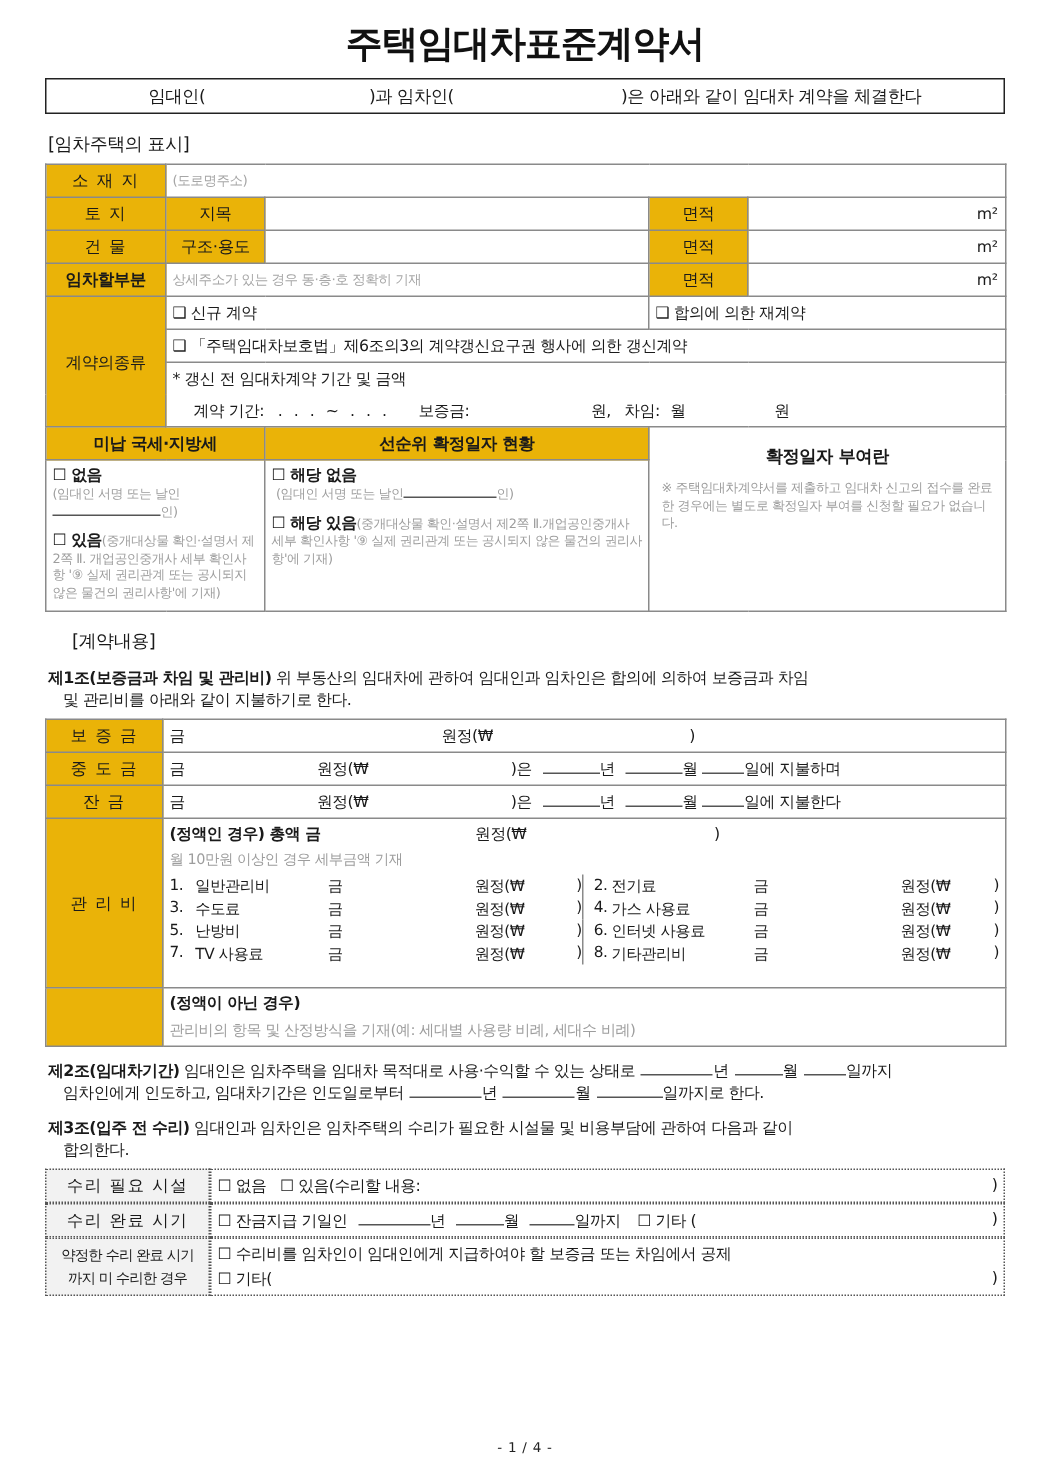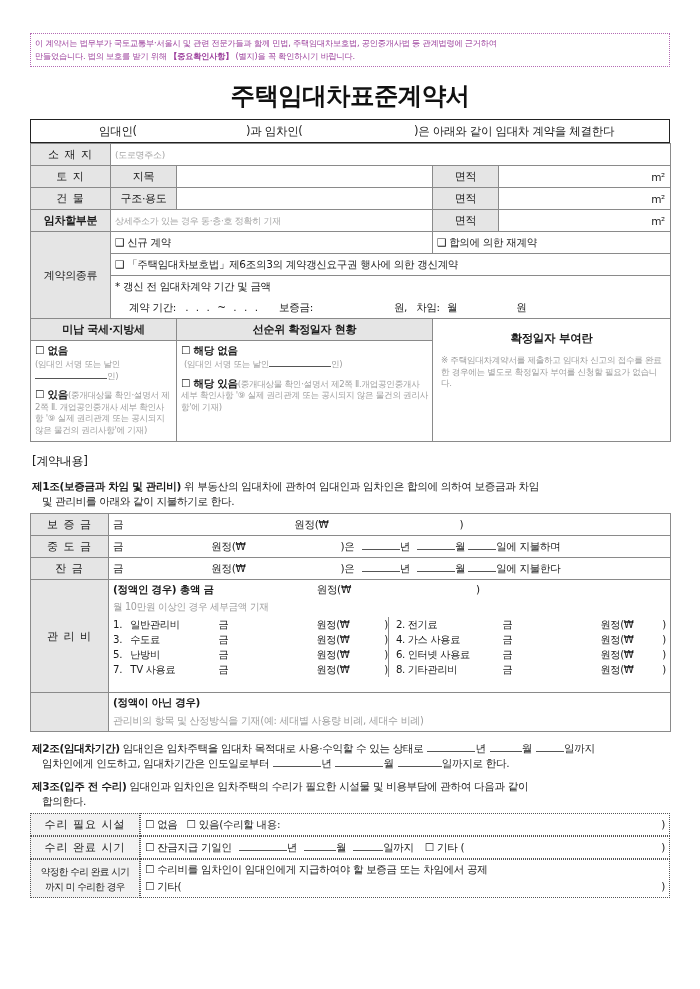--- a/index.html
+++ b/index.html
@@ -46,35 +46,35 @@
     height:22px;line-height:22px;
     font-size:11.5px;letter-spacing:-0.3px;
     position:relative;margin-top:2px;
   }
   .parties .p1{position:absolute;left:68px;}
   .parties .p2{position:absolute;left:215px;}
   .parties .p3{position:absolute;left:383px;}
 
   
   .sect{font-size:12px;font-weight:normal;margin:12px 0 4px 2px;letter-spacing:-0.3px;}
-  .sect2{font-size:12px;margin:11px 0 4px 2px;letter-spacing:-0.3px;}
+  .sect2{font-size:12px;margin:11px 0 4px 18px;letter-spacing:-0.3px;}
 
   
   table{border-collapse:collapse;width:640px;table-layout:fixed;}
   td{
     border:0.8px solid #8a8a8a;
     font-size:10.5px;
     padding:2px 4px;
     letter-spacing:-0.3px;
     vertical-align:middle;
     height:17px;
   }
   .outer{border:1.4px solid #222;}
   .lbl{
-    background:#e5e5e5;text-align:center;font-size:11px;font-weight:normal;
+    background:#eab308;text-align:center;font-size:11px;font-weight:normal;
     letter-spacing:1px;
   }
   .lbl.tight{letter-spacing:-0.3px;}
   .ph{color:#a6a6a6;font-size:9px;letter-spacing:-0.3px;text-align:center;}
   .ar{text-align:right;padding-right:5px;}
   .ctr{text-align:center;}
   .bold{font-weight:bold;}
   .cb{font-size:10.5px;}
   .small{font-size:8.6px;line-height:11.5px;letter-spacing:-0.3px;}
   .gray{color:#9d9d9d;}
@@ -99,35 +99,32 @@
   
   .mfee{width:100%;border-collapse:collapse;table-layout:fixed;}
   .mfee td{border:none;height:15px;padding:0;font-size:10.2px;letter-spacing:-0.3px;}
   .mfee td.sep{border-left:0.8px solid #8a8a8a;padding-left:7px;}
 </style>
 </head>
 <body>
 
 <div class="page">
 
-  <div class="notice">
-    <div>이 계약서는 법무부가 국토교통부·서울시 및 관련 전문가들과 함께 민법, 주택임대차보호법, 공인중개사법 등 관계법령에 근거하여</div>
-    <div><span>만들었습니다. 법의 보호를 받기 위해 </span><b>【중요확인사항】</b><span> (별지)을 꼭 확인하시기 바랍니다.</span></div>
-  </div>
 
   <div class="titlewrap">
     <div class="doctitle">주택임대차표준계약서</div>
   </div>
 
   <div class="parties">
     <span class="p1">임대인(</span>
     <span class="p2">)과 임차인(</span>
     <span class="p3">)은 아래와 같이 임대차 계약을 체결한다</span>
   </div>
 
+  <div class="sect">[임차주택의 표시]</div>
 
   <table class="outer">
     <colgroup>
       <col style="width:80px">
         <col style="width:66px">
         <col style="width:256px">
       <col style="width:66px">
         <col style="width:172px">
     </colgroup>
     <tbody>

